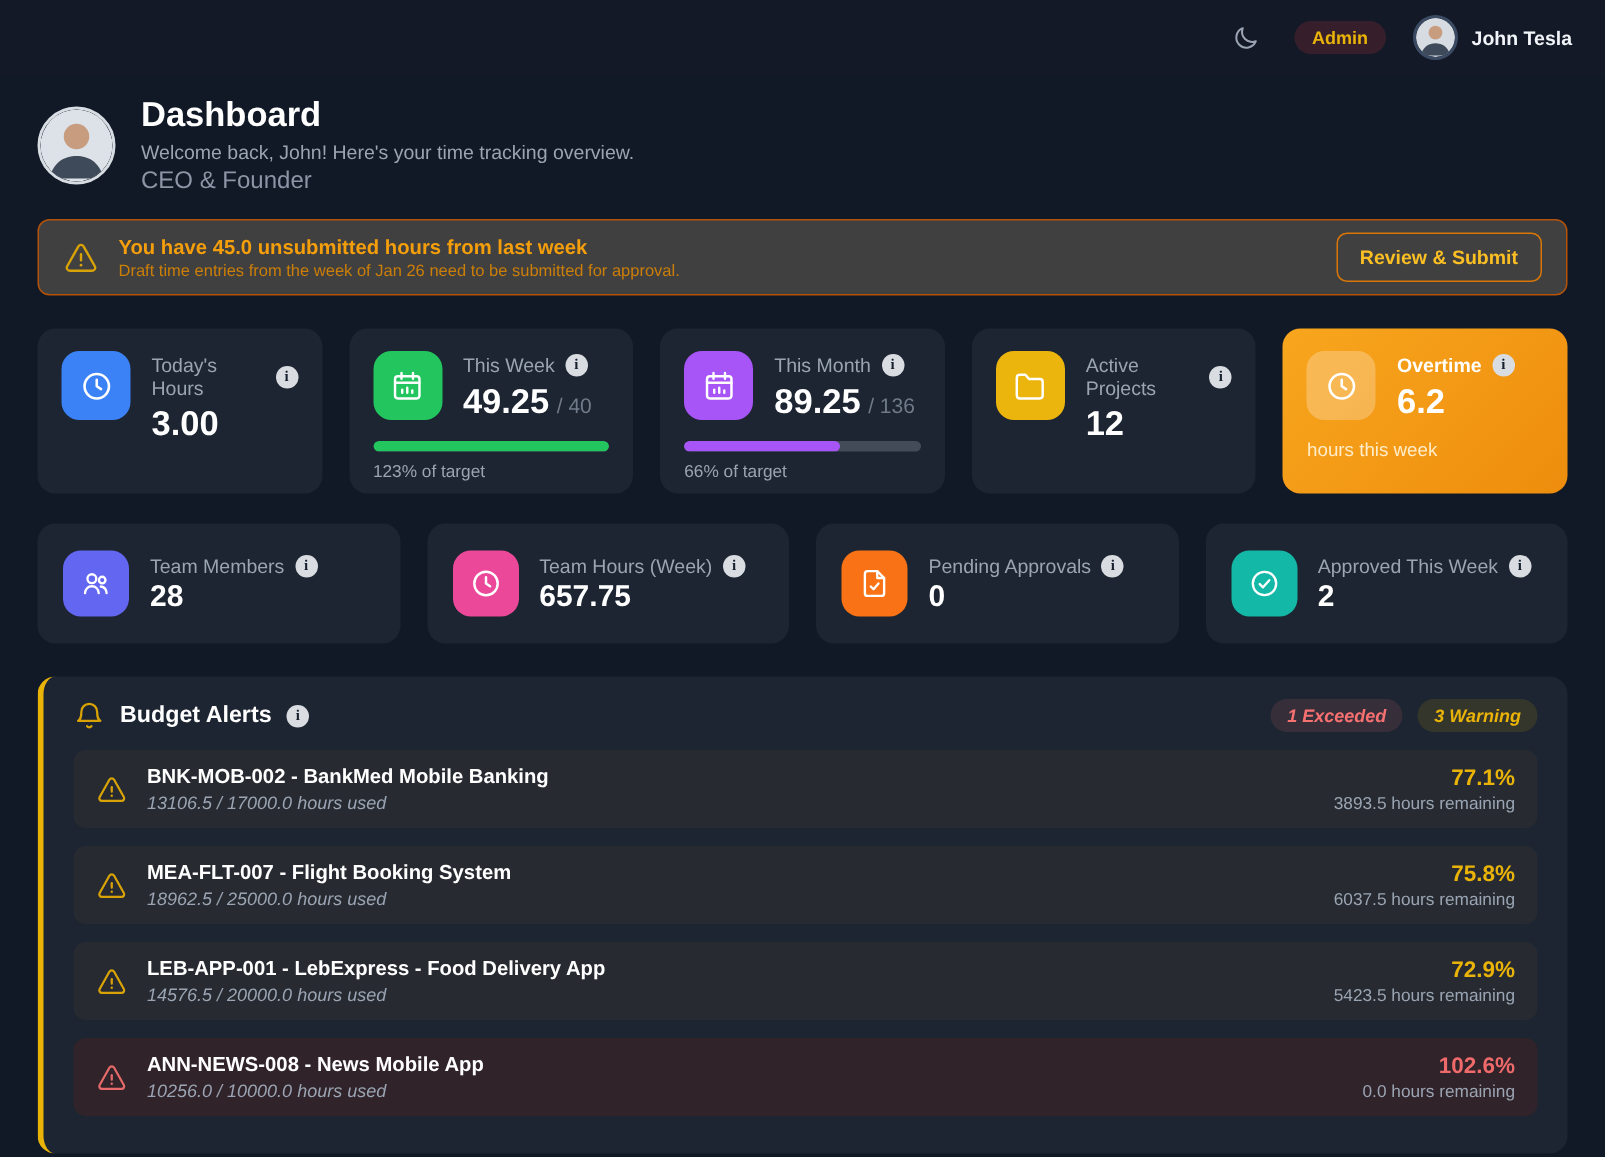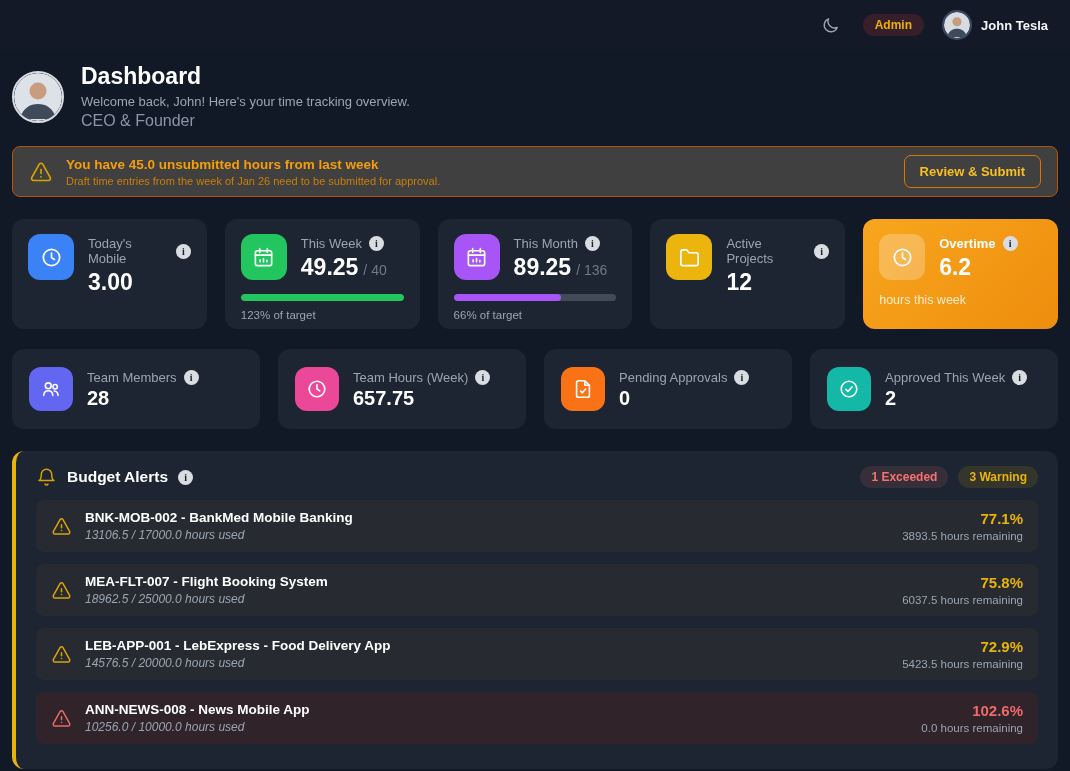--- a/index.html
+++ b/index.html
@@ -10,21 +10,21 @@
   .topbar { height:50px; background:#141927; display:flex; align-items:center;
             justify-content:flex-end; gap:18px; padding:0 22px; }
   .moon-btn { width:28px; height:28px; display:flex; align-items:center; justify-content:center;
               color:#9aa4b4; cursor:pointer; background:none; border:none; }
   .admin-pill { background:rgba(239,68,68,.16); color:#eab308; font-size:12px; font-weight:700;
                 padding:4px 12px; border-radius:999px; }
   .user-chip { display:flex; align-items:center; gap:9px; cursor:pointer; }
   .avatar-sm { width:30px; height:30px; border-radius:50%; overflow:hidden; border:2px solid #3b4a63; }
   .user-name { font-size:13px; font-weight:700; color:#f1f4f8; }
 
-  .page { padding:0 12px; }
+  .page { padding:0 25px; }
 
   
   .header { display:flex; align-items:center; gap:17px; margin-top:13px; }
   .avatar-lg { width:52px; height:52px; border-radius:50%; overflow:hidden; border:2px solid #d8dde3; }
   .page-title { font-size:23px; font-weight:700; color:#ffffff; }
   .page-subtitle { font-size:13px; color:#9aa4b2; margin-top:4px; }
   .page-role { font-size:16px; color:#8b95a5; margin-top:3px; }
 
   
   .banner { margin-top:16px; min-height:50px; border:1px solid #b45309; background:#404040;
@@ -62,21 +62,21 @@
   .stat-card.compact { height:80px; display:flex; align-items:center; gap:14px; padding:0 17px; }
   .stat-card.compact .icon-box { width:44px; height:44px; }
   .stat-card.compact .stat-value { font-size:20px; margin-top:2px; }
 
   
   .alerts-panel { margin-top:22px; background:#1c2531; border-radius:12px; border-left:4px solid #eab308;
                   padding:15px 20px 16px; height:318px; }
   .alerts-head { display:flex; align-items:center; gap:10px; }
   .bell { color:#d9a306; display:flex; }
   .alerts-title { font-size:15.5px; font-weight:700; color:#ffffff; }
-  .alerts-badges { margin-left:auto; display:flex; gap:10px; }
+  .alerts-badges { margin-left:auto; display:flex; gap:10px;font-style:italic; }
   .badge { font-size:12px; font-weight:600; padding:4px 11px; border-radius:999px; }
   .badge.exceeded { background:rgba(248,113,113,.12); color:#f87171; }
   .badge.warning { background:rgba(234,179,8,.12); color:#eab308; }
 
   .alert-row { margin-top:12px; height:52px; background:#272b31; border-radius:8px; display:flex;
                align-items:center; gap:13px; padding:0 15px; cursor:pointer; }
   .alert-row.exceeded { background:#30232a; }
   .tri { display:flex; flex:none; }
   .alert-row.warning .tri { color:#d9a306; }
   .alert-row.exceeded .tri { color:#e66a6a; }
@@ -151,21 +151,21 @@
     <div class="stat-card">
       <div class="stat-top">
         <span class="icon-box" style="background: rgb(59, 130, 246);">
           <svg width="23" height="23" viewBox="0 0 24 24" fill="none" stroke="#fff" stroke-width="1.8" stroke-linecap="round" stroke-linejoin="round">
               <circle cx="12" cy="12" r="8.5"></circle>
               <path d="M12 7.5V12l3 2"></path>
             </svg>
         </span>
         <div>
           <div class="stat-label-row">
-              <span>Today's Mobile</span>
+              <span>Today's Hours</span>
               <span class="info"></span>
             </div>
           <div class="stat-value">3.00</div>
         </div>
       </div>
     </div>
 
     <div class="stat-card">
       <div class="stat-top">
         <span class="icon-box" style="background: rgb(34, 197, 94);">

